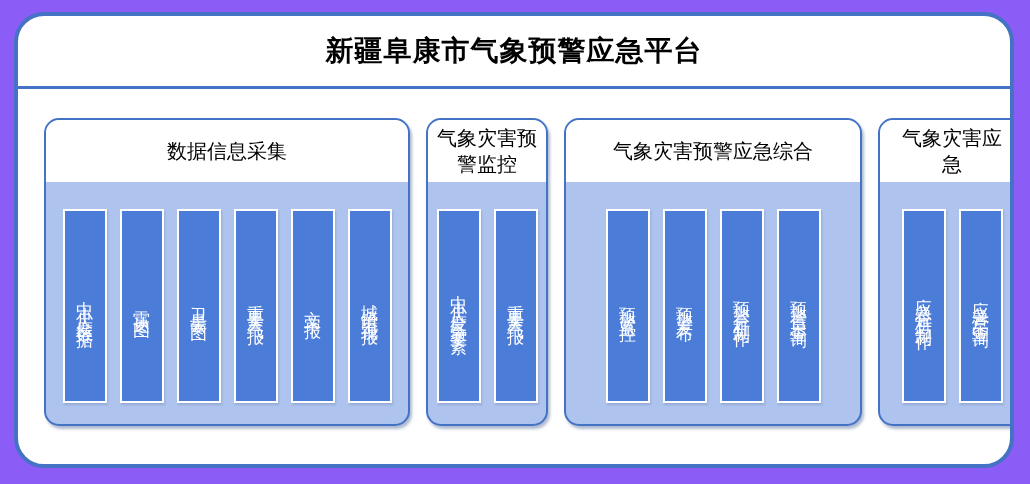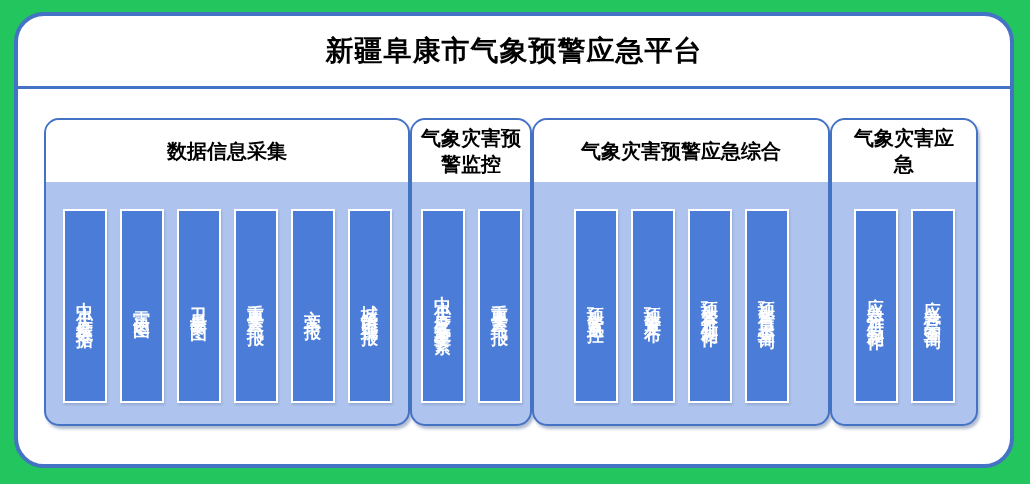--- a/index.html
+++ b/index.html
@@ -3,21 +3,21 @@
 <meta charset="utf-8">
 <style>
   * { margin: 0; padding: 0; box-sizing: border-box; }
   html, body { background: #ffffff; }
   body { font-family: "Liberation Sans", "DejaVu Sans", sans-serif; }
 
   .canvas {
     position: relative;
     width: 1030px;
     height: 484px;
-    background: #22c55e;
+    background: #8b5cf6;
     overflow: hidden;
   }
 
   .outer-frame {
     position: absolute;
     left: 14px;
     top: 12px;
     width: 1000px;
     height: 456px;
     background: #ffffff;
@@ -36,23 +36,23 @@
 
   .page-title {
     font-size: 28px;
     font-weight: bold;
     color: var(--header-text, #000000);
     letter-spacing: 1px;
   }
 
   .groups-row {
     display: flex;
+    gap: 16px;
     padding: 29px 24px 0 26px;
     align-items: center;
-    font-weight: bold;
   }
 
   .group {
     border: 2px solid var(--frame-blue, #4472C4);
     border-radius: 15px;
     background: var(--panel-blue, #AEC4EE);
     overflow: hidden;
     display: flex;
     flex-direction: column;
     height: 308px;

